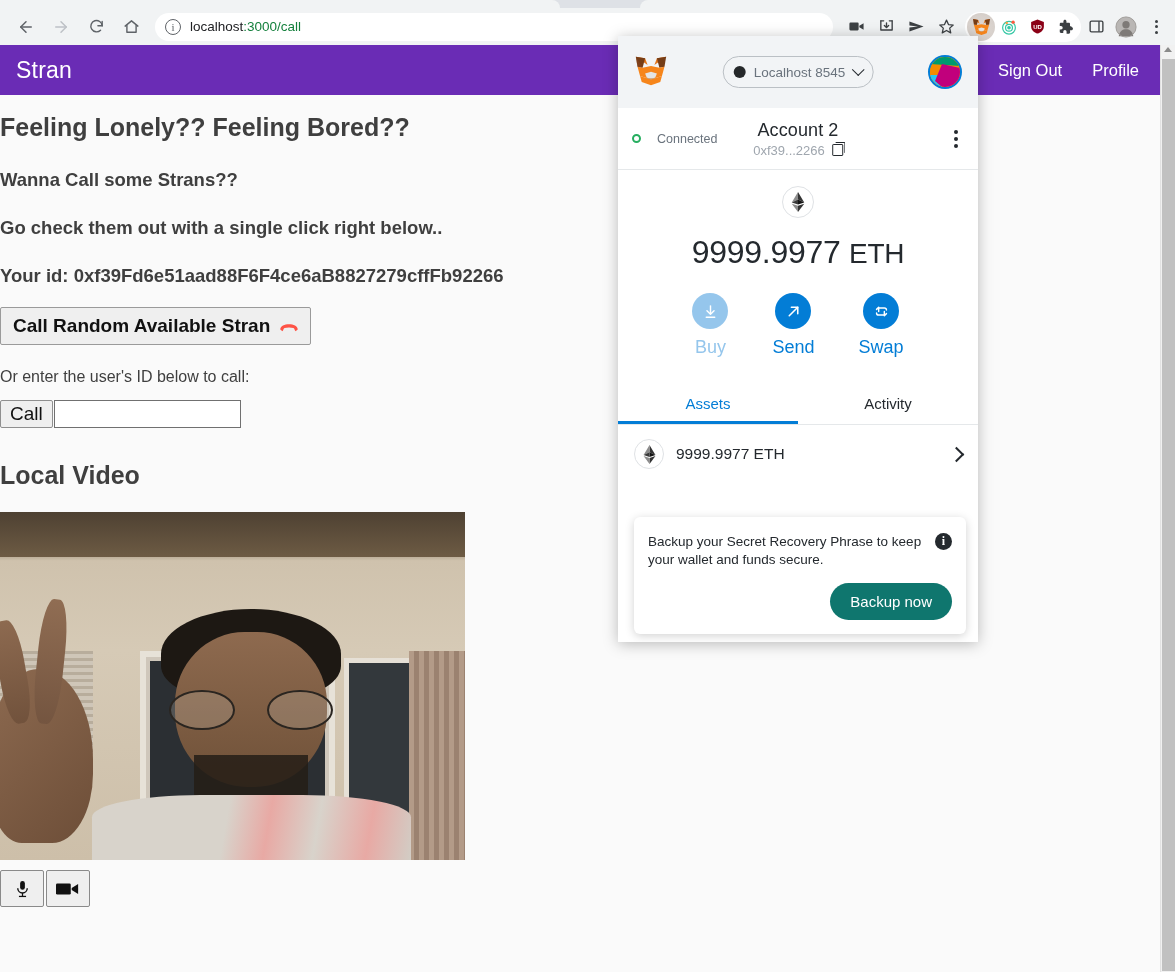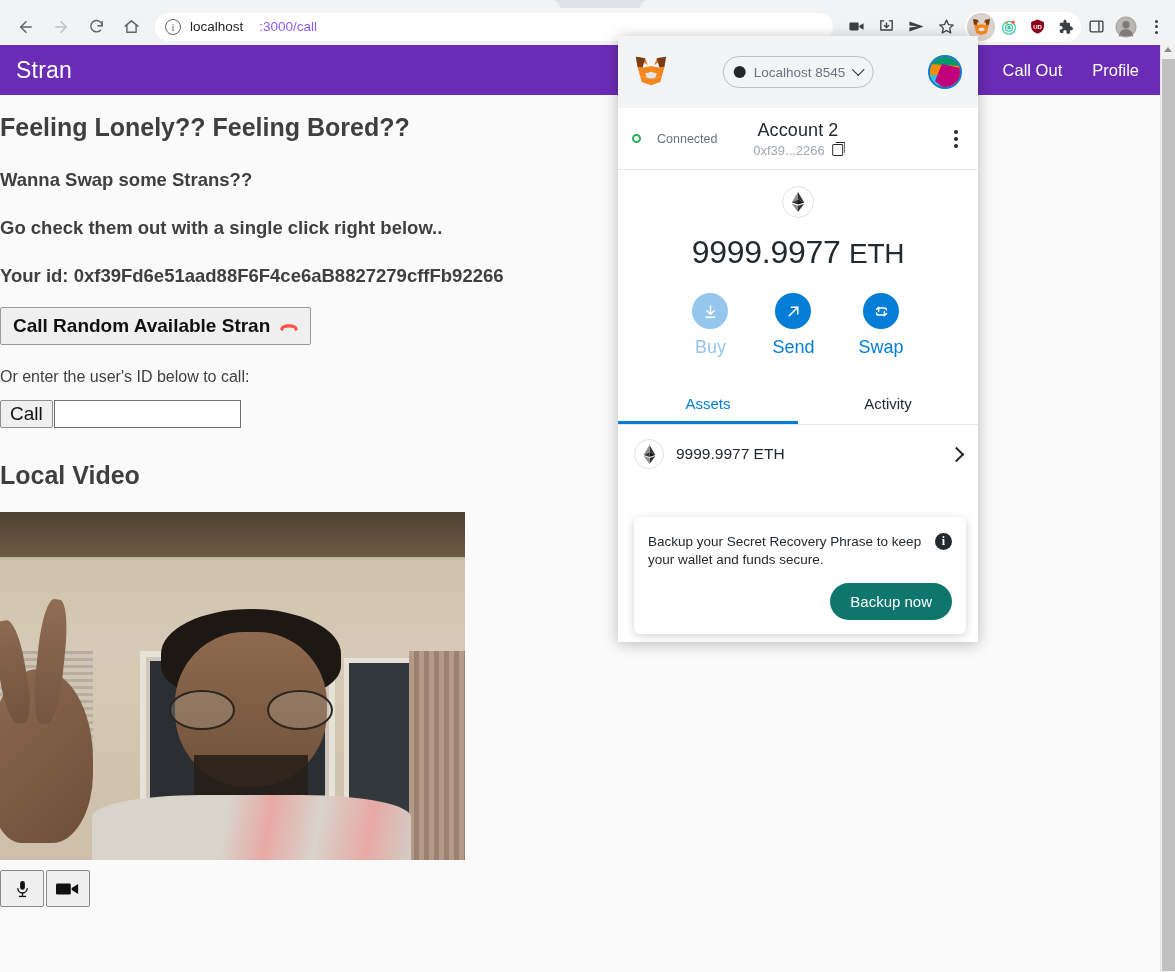--- a/index.html
+++ b/index.html
@@ -42,21 +42,21 @@
     display: flex; align-items: center; padding: 0 10px;
     max-width: 735px;
   }
   .omni-info {
     width: 16px; height: 16px; border: 1.3px solid #5f6368; border-radius: 50%;
     display: flex; align-items: center; justify-content: center;
     font-size: 11px; color: #5f6368; font-family: "Liberation Serif", serif;
     flex: none; margin-right: 9px;
   }
   .omni-url { font-size: 13.5px; color: #202124; white-space: nowrap; }
-  .omni-url .dim { color: #8b5cf6; margin-left: 16px; }
+  .omni-url .dim { color: #15803d; }
   .tb-icons { display: flex; align-items: center; gap: 0px; padding-right: 4px; }
   .tb-ic {
     width: 30px; height: 30px; display: flex; align-items: center; justify-content: center;
     color: #3c4043; cursor: pointer; position: relative;
   }
   .ext-pill {
     display: flex; align-items: center;
     background: #ffffff; border-radius: 15px; height: 30px; padding: 0 2px; margin-left: 4px;
   }
   .ext-ic { width: 28px; height: 28px; display:flex; align-items:center; justify-content:center; cursor:pointer; }
@@ -411,28 +411,28 @@
     </div>
   </div>
 </div>
 
 <div id="page">
 
   <div class="navbar">
     <div class="brand">Stran</div>
     <div class="nav-links">
       <a>e</a>
-      <a>Call Out</a>
+      <a>Sign Out</a>
       <a>Profile</a>
     </div>
   </div>
 
   <div class="content" style="padding-left:0">
     <div class="h-line l1">Feeling Lonely?? Feeling Bored??</div>
-    <div class="h-line l2">Wanna Swap some Strans??</div>
+    <div class="h-line l2">Wanna Call some Strans??</div>
     <div class="h-line l3">Go check them out with a single click right below..</div>
     <div class="h-line l4">Your id: 0xf39Fd6e51aad88F6F4ce6aB8827279cffFb92266</div>
 
     <button class="call-random-btn">
       <span>Call Random Available Stran</span>
       <span class="phone-emoji">
         <svg width="22" height="14" viewBox="0 0 24 16">
           <path d="M2 12 C2 4 22 4 22 12 L19.5 14 C18 12.6 18.5 11 17 10.4 C14 9.3 10 9.3 7 10.4 C5.5 11 6 12.6 4.5 14 Z" fill="#f2564a"></path>
         </svg>
       </span>

